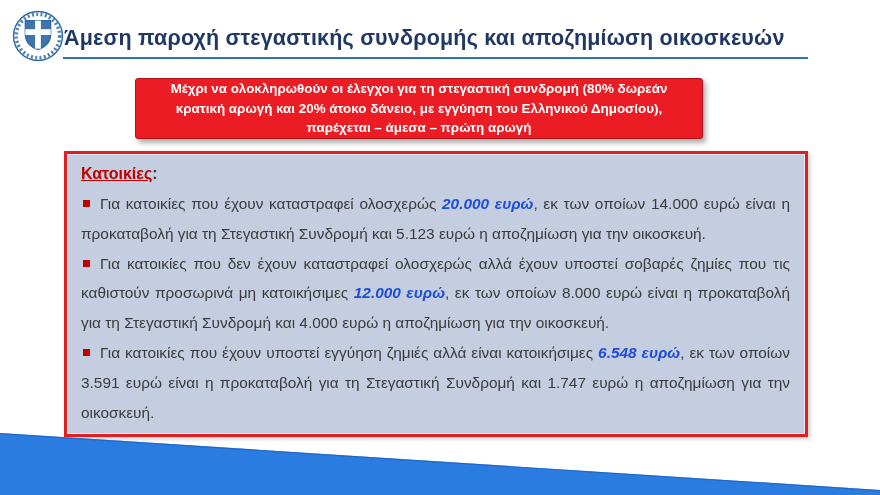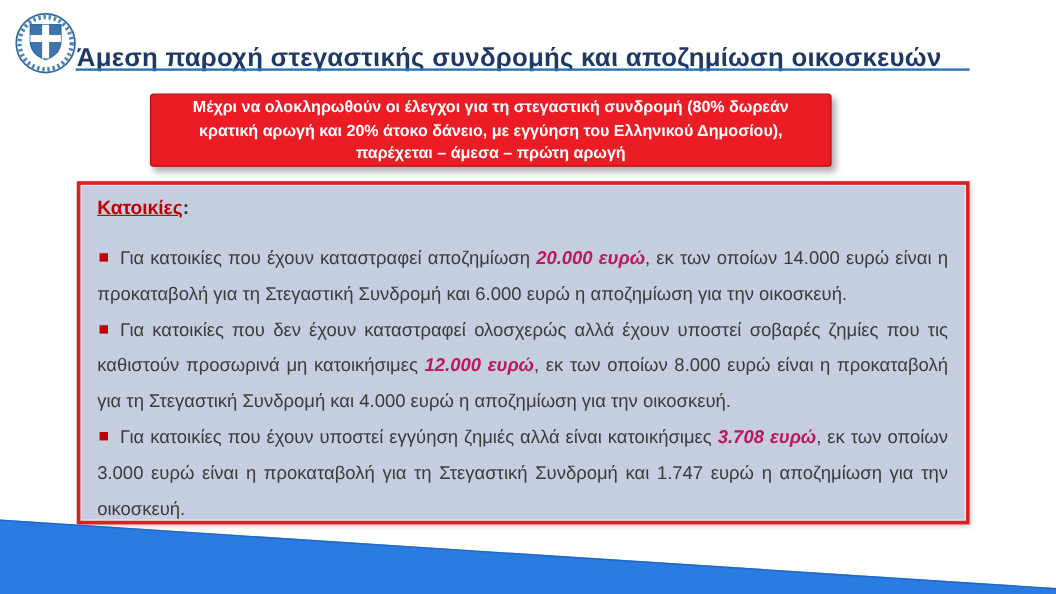--- a/index.html
+++ b/index.html
@@ -13,39 +13,39 @@
   }
 
   
   .logo {
     position: absolute;
     left: 9px; top: 7px;
     width: 58px; height: 58px;
   }
   .title {
     position: absolute;
-    left: 64px; top: 36px;
+    left: 64px; top: 26px;
     width: 760px;
     font-size: 21.5px;
     font-weight: bold;
     letter-spacing: 0.2px;
     color: #1F3864;
     white-space: nowrap;
   }
   .title-underline {
     position: absolute;
     left: 63px; top: 57px;
     width: 745px; height: 2px;
     background: #2E74B5;
   }
 
   
   .banner {
     position: absolute;
-    left: 125px; top: 78px;
+    left: 135px; top: 78px;
     width: 568px; height: 61px;
     box-sizing: border-box;
     background: #EC1C24;
     border: 1px solid #B30F14;
     border-radius: 3px;
     box-shadow: 3px 4px 5px rgba(110,110,110,0.55);
     display: flex;
     align-items: center;
     justify-content: center;
     padding: 2px 14px;
@@ -65,21 +65,21 @@
     width: 744px; height: 286px;
     box-sizing: border-box;
     background: #C4CEE0;
     border: 3px solid #E02020;
     box-shadow: inset 0 0 0 1px rgba(255,255,255,0.6), 2px 2px 4px rgba(0,0,0,0.2);
     padding: 7px 15px 0 14px;
   }
   .box-heading {
     font-size: 16px;
     font-weight: bold;
-    margin: 2px 0 16px 0;
+    margin: 2px 0 4px 0;
     line-height: 22px;
   }
   .box-heading .word {
     color: #C00000;
     text-decoration: underline;
   }
   .box-heading .colon { color: #3B3B3B; text-decoration: none; }
 
   .bullet-para {
     margin: 0;
@@ -90,21 +90,21 @@
     text-align-last: left;
   }
   .bullet-sq {
     display: inline-block;
     width: 7px; height: 7px;
     background: #C00000;
     margin: 0 10px 2px 2px;
     vertical-align: middle;
   }
   .amt {
-    color: #be185d;
+    color: #1d4ed8;
     font-weight: bold;
     font-style: italic;
   }
   .it { }
 
   
   .wedge {
     position: absolute;
     left: 0; top: 0;
     width: 880px; height: 495px;
@@ -130,25 +130,25 @@
 
   <div class="banner">
     <div class="banner-text">Μέχρι να ολοκληρωθούν οι έλεγχοι για τη στεγαστική συνδρομή (80% δωρεάν κρατική αρωγή και 20% άτοκο δάνειο, με εγγύηση του Ελληνικού Δημοσίου), παρέχεται – άμεσα – πρώτη αρωγή</div>
   </div>
 
   <div class="content-box">
     <div class="box-heading">
       <span class="word">Κατοικίες</span><span class="colon">:</span>
     </div>
 
-    <p class="bullet-para"><span class="bullet-sq"></span><span>Για κατοικίες που έχουν καταστραφεί αποζημίωση </span><span class="amt">20.000 ευρώ</span><span>, εκ των οποίων </span><span class="it">14.000 ευρώ</span><span> είναι η προκαταβολή για τη Στεγαστική Συνδρομή και </span><span class="it">6.000 ευρώ</span><span> η αποζημίωση για την οικοσκευή.</span></p>
+    <p class="bullet-para"><span class="bullet-sq"></span><span>Για κατοικίες που έχουν καταστραφεί ολοσχερώς </span><span class="amt">20.000 ευρώ</span><span>, εκ των οποίων </span><span class="it">14.000 ευρώ</span><span> είναι η προκαταβολή για τη Στεγαστική Συνδρομή και </span><span class="it">5.123 ευρώ</span><span> η αποζημίωση για την οικοσκευή.</span></p>
 
     <p class="bullet-para"><span class="bullet-sq"></span><span>Για κατοικίες που δεν έχουν καταστραφεί ολοσχερώς αλλά έχουν υποστεί σοβαρές ζημίες που τις καθιστούν προσωρινά μη κατοικήσιμες </span><span class="amt">12.000 ευρώ</span><span>, εκ των οποίων </span><span class="it">8.000 ευρώ</span><span> είναι η προκαταβολή για τη Στεγαστική Συνδρομή και </span><span class="it">4.000 ευρώ</span><span> η αποζημίωση για την οικοσκευή.</span></p>
 
-    <p class="bullet-para"><span class="bullet-sq"></span><span>Για κατοικίες που έχουν υποστεί εγγύηση ζημιές αλλά είναι κατοικήσιμες </span><span class="amt">3.708 ευρώ</span><span>, εκ των οποίων </span><span class="it">3.000 ευρώ</span><span> είναι η προκαταβολή για τη Στεγαστική Συνδρομή και </span><span class="it">1.747 ευρώ</span><span> η αποζημίωση για την οικοσκευή.</span></p>
+    <p class="bullet-para"><span class="bullet-sq"></span><span>Για κατοικίες που έχουν υποστεί εγγύηση ζημιές αλλά είναι κατοικήσιμες </span><span class="amt">6.548 ευρώ</span><span>, εκ των οποίων </span><span class="it">3.591 ευρώ</span><span> είναι η προκαταβολή για τη Στεγαστική Συνδρομή και </span><span class="it">1.747 ευρώ</span><span> η αποζημίωση για την οικοσκευή.</span></p>
   </div>
 
   <svg class="wedge" viewBox="0 0 880 495" aria-hidden="true">
     <polygon points="0,433 880,490 880,495 0,495" fill="#2A7CE0"></polygon>
     <line x1="0" y1="433.6" x2="880" y2="490.6" stroke="#1C5FBE" stroke-width="1.2" opacity="0.7"></line>
   </svg>
 
 </div>
 
 </body></html>

